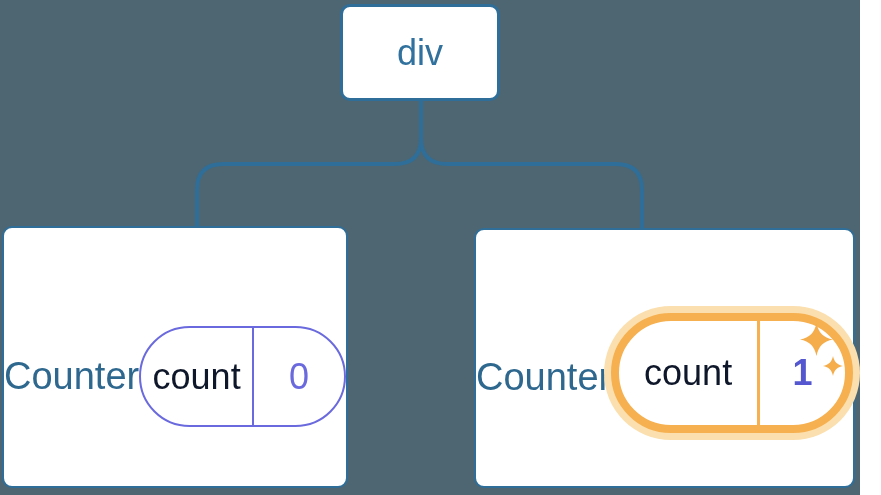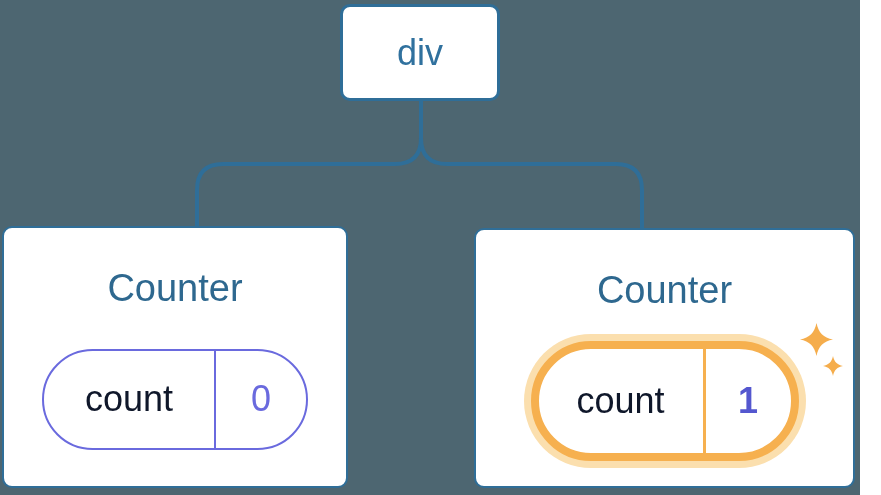--- a/index.html
+++ b/index.html
@@ -28,21 +28,21 @@
     color: #30719e;
     font-size: 36px;
     font-weight: 500;
   }
   .card {
     position: absolute;
     box-sizing: border-box;
     background: #ffffff;
     border: 2px solid #2f6e98;
     border-radius: 10px;
-    display: flex; flex-direction: column; align-items: center;
+    display: flex; flex-direction: row; align-items: center;
   }
   .card-left  { left: 2px;   top: 226px; width: 346px; height: 262px; }
   .card-right { left: 474px; top: 228px; width: 381px; height: 260px; }
   .card-title {
     margin-top: 40px;
     font-size: 38px;
     font-weight: 500;
     line-height: 1.1;
     color: #2e688f;
   }

